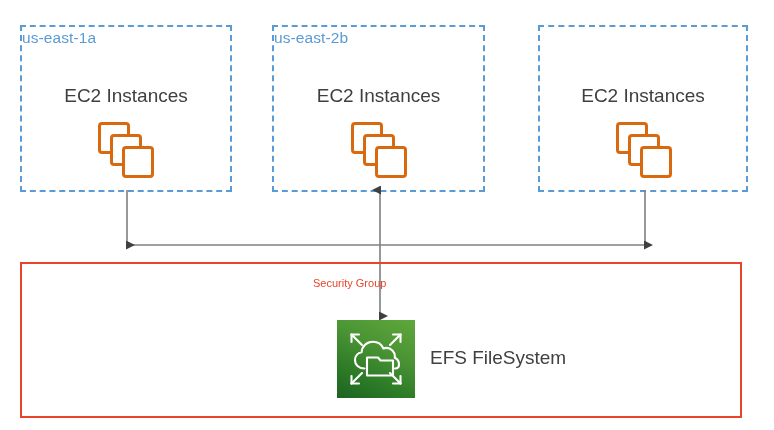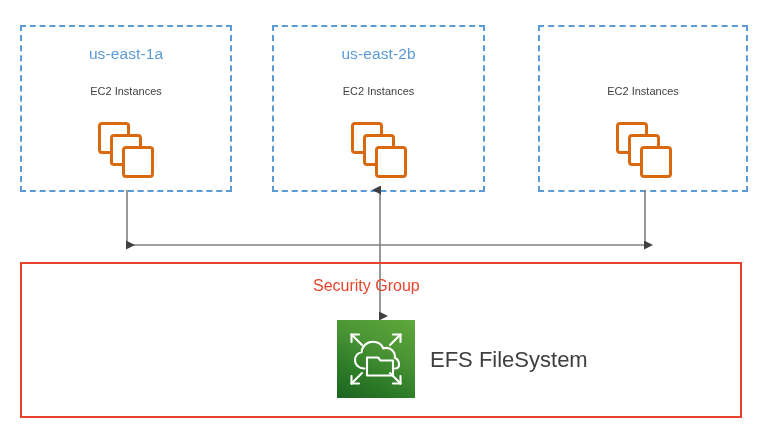--- a/index.html
+++ b/index.html
@@ -22,35 +22,34 @@
   .az-box {
     position: absolute;
     box-sizing: border-box;
     border: 2px dashed #5b9bd5;
     background: transparent;
   }
   .az-label {
     position: absolute;
     left: 0;
     right: 0;
-    top: 18px;
-    text-align: center;
+    top: 2px;
     color: #5b9bd5;
     font-size: 15.5px;
     letter-spacing: 0.1px;
     white-space: nowrap;
   }
   .az-sublabel {
     position: absolute;
     left: 0;
     right: 0;
     top: 58px;
     text-align: center;
     color: #3f3f3f;
-    font-size: 11px;
+    font-size: 19px;
     white-space: nowrap;
   }
 
   
   .ec2-icon {
     position: absolute;
     width: 58px;
     height: 58px;
   }
   .ec2-icon .sq {
@@ -69,34 +68,34 @@
   
   .sg-box {
     position: absolute;
     box-sizing: border-box;
     border: 2px solid #e8442c;
     background: transparent;
   }
   .sg-label {
     position: absolute;
     color: #e8442c;
-    font-size: 16px;
+    font-size: 11px;
     white-space: nowrap;
   }
 
   
   .efs-icon {
     position: absolute;
     background: linear-gradient(205deg, #5fa83c 0%, #4a9434 38%, #2c7a27 72%, #1d6322 100%);
   }
   .efs-icon svg { display: block; }
   .efs-label {
     position: absolute;
     color: #404040;
-    font-size: 22px;
+    font-size: 19px;
     white-space: nowrap;
   }
 
   
   .conn-svg {
     position: absolute;
     left: 0;
     top: 0;
     width: 774px;
     height: 430px;

